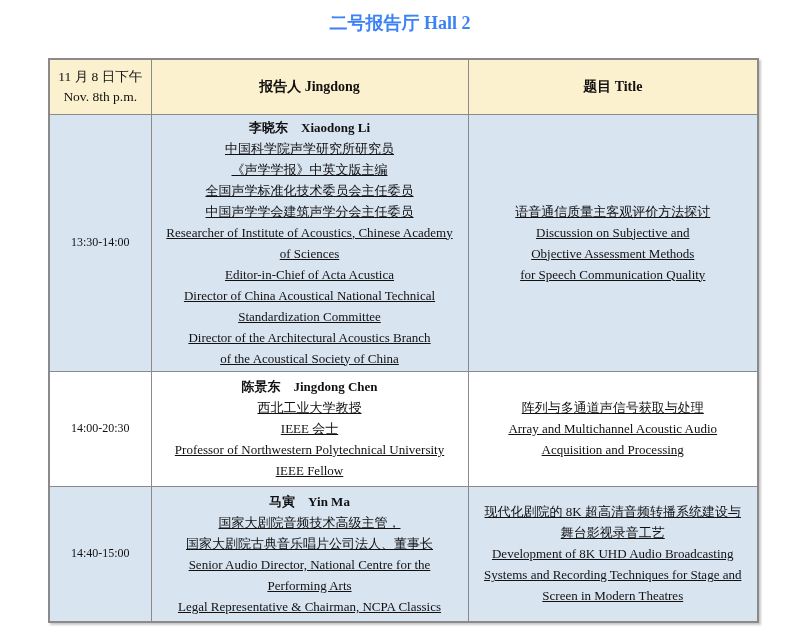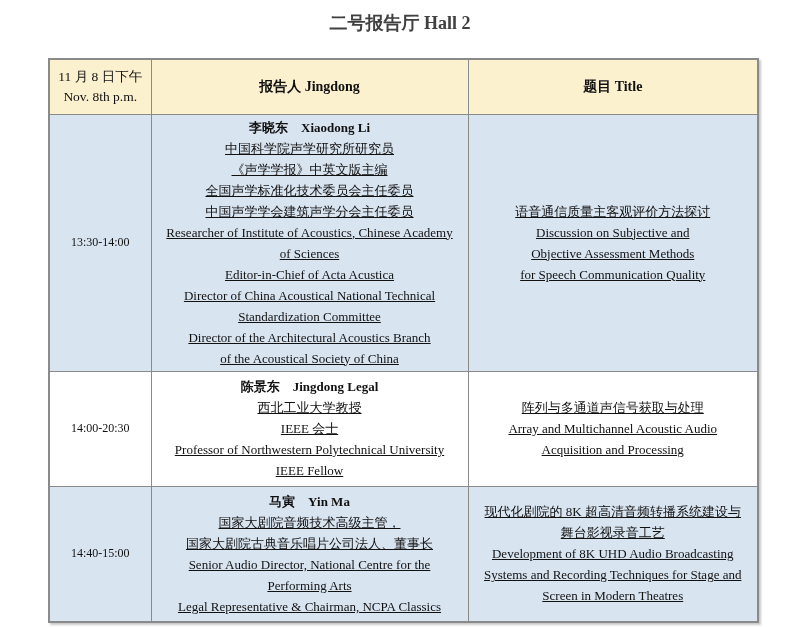--- a/index.html
+++ b/index.html
@@ -15,21 +15,21 @@
     background: #ffffff;
     color: var(--text);
     font-family: "Liberation Serif", "DejaVu Serif", serif;
   }
   .page { position: relative; width: 800px; height: 627px; overflow: hidden; }
   .page-title {
     margin: 11px 0 0 0;
     text-align: center;
     font-size: 18px;
     font-weight: bold;
-    color: #404040;
+    color: #3b82f6;
   }
   table.schedule {
     position: absolute;
     left: 48px; top: 58px;
     width: 709px;
     table-layout: fixed;
     border-collapse: collapse;
     border: 2px solid var(--border);
     box-shadow: 2px 2px 2px rgba(100,100,100,0.35);
     background: #ffffff;
@@ -97,21 +97,21 @@
 of the Acoustical Society of China</div>
         </td>
         <td class="title-cell lines">语音通信质量主客观评价方法探讨
 Discussion on Subjective and
 Objective Assessment Methods
 for Speech Communication Quality</td>
       </tr>
       <tr class="session-2">
         <td class="time-cell">14:00-20:30</td>
         <td class="speaker-cell">
-          <div class="speaker-name">陈景东　Jingdong Legal</div>
+          <div class="speaker-name">陈景东　Jingdong Chen</div>
           <div class="lines">西北工业大学教授
 IEEE 会士
 Professor of Northwestern Polytechnical University
 IEEE Fellow</div>
         </td>
         <td class="title-cell lines">阵列与多通道声信号获取与处理
 Array and Multichannel Acoustic Audio
 Acquisition and Processing</td>
       </tr>
       <tr class="session-3 band">

